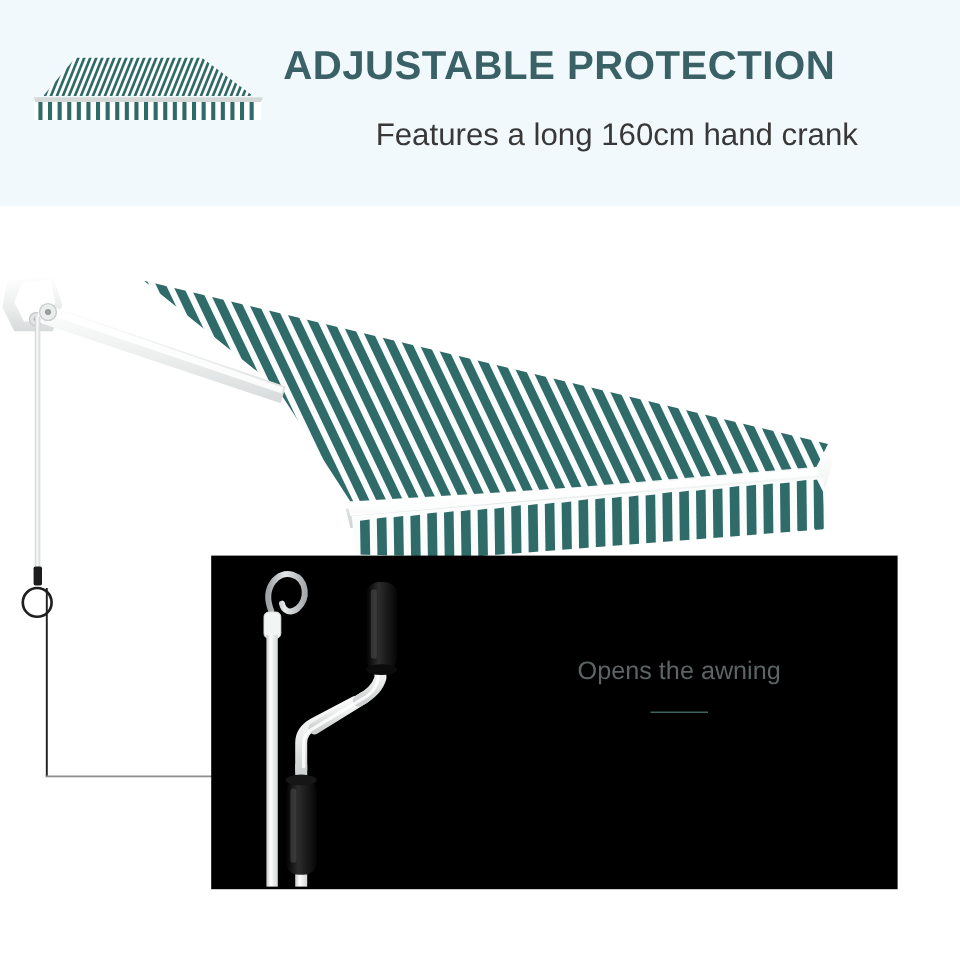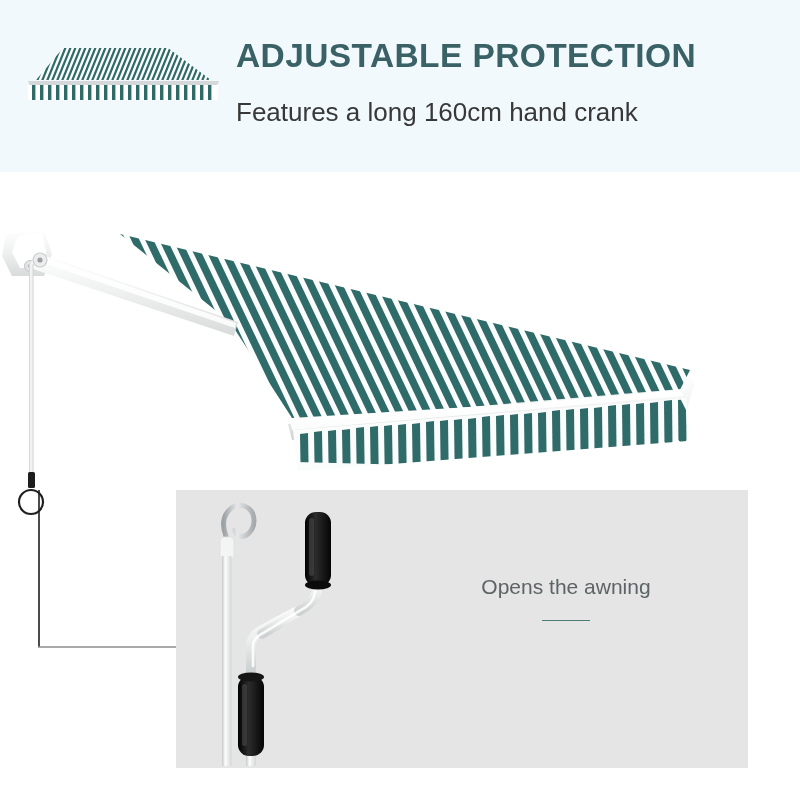--- a/index.html
+++ b/index.html
@@ -46,20 +46,21 @@
     line-height: 1;
   }
   #header-subtitle {
     position: absolute;
     left: 236px;
     top: 98px;
     width: 556px;
     font-size: 26px;
     font-weight: 400;
     color: #383838;
+    text-align: center;
     line-height: 1.15;
     white-space: nowrap;
   }
 
   
   #awning-stage {
     position: absolute;
     left: 0; top: 172px;
     width: 800px;
     height: 330px;
@@ -72,24 +73,24 @@
     left: 0; top: 470px;
     width: 240px;
     height: 200px;
     pointer-events: none;
   }
 
   
   #inset-panel {
     position: absolute;
     left: 176px;
-    top: 490px;
+    top: 463px;
     width: 572px;
     height: 278px;
-    background: #e5e5e5;
+    background: #000000;
   }
   #crank-art {
     position: absolute;
     left: 28px;
     top: 4px;
     width: 170px;
     height: 272px;
   }
   #inset-text-block {
     position: absolute;

